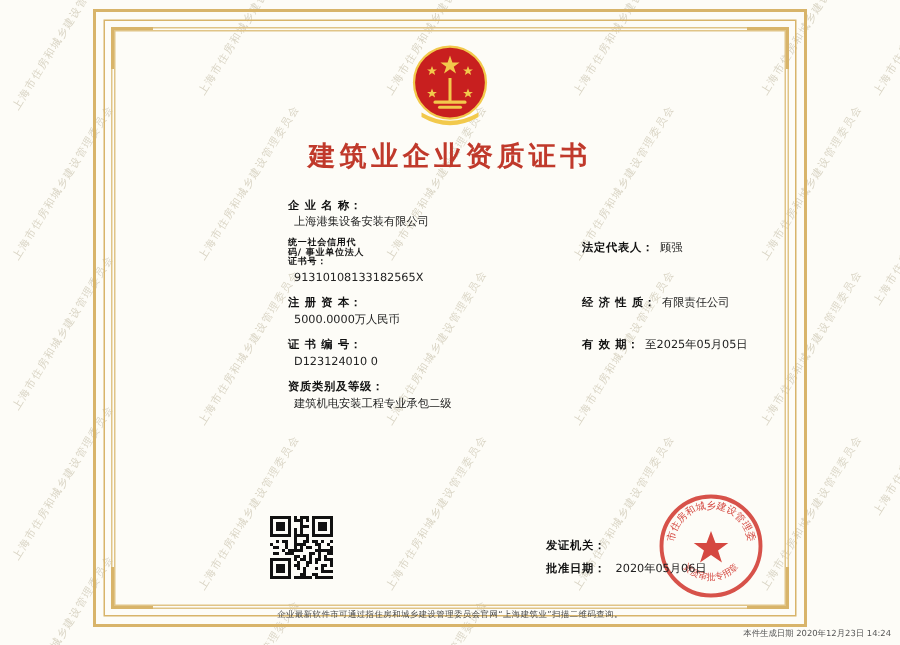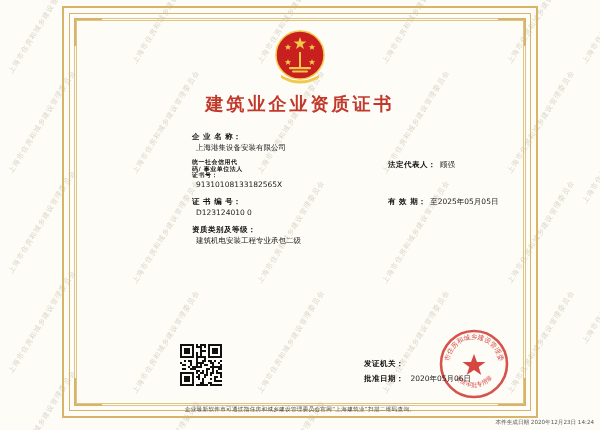--- a/index.html
+++ b/index.html
@@ -273,20 +273,30 @@
           <span class="flabel small">统一社会信用代码/
 事业单位法人证书号：</span>
           <span class="fvalue">91310108133182565X</span>
         </div>
         <div class="fcol col-right">
           <span class="flabel">法定代表人：</span>
           <span class="fvalue">顾强</span>
         </div>
       </div>
 
+      <div class="frow">
+        <div class="fcol col-left">
+          <span class="flabel">注 册 资 本：</span>
+          <span class="fvalue">5000.0000万人民币</span>
+        </div>
+        <div class="fcol col-right">
+          <span class="flabel">经 济 性 质：</span>
+          <span class="fvalue">有限责任公司</span>
+        </div>
+      </div>
 
       <div class="frow">
         <div class="fcol col-left">
           <span class="flabel">证 书 编 号：</span>
           <span class="fvalue">D123124010 0</span>
         </div>
         <div class="fcol col-right">
           <span class="flabel">有 效 期：</span>
           <span class="fvalue">至2025年05月05日</span>
         </div>

